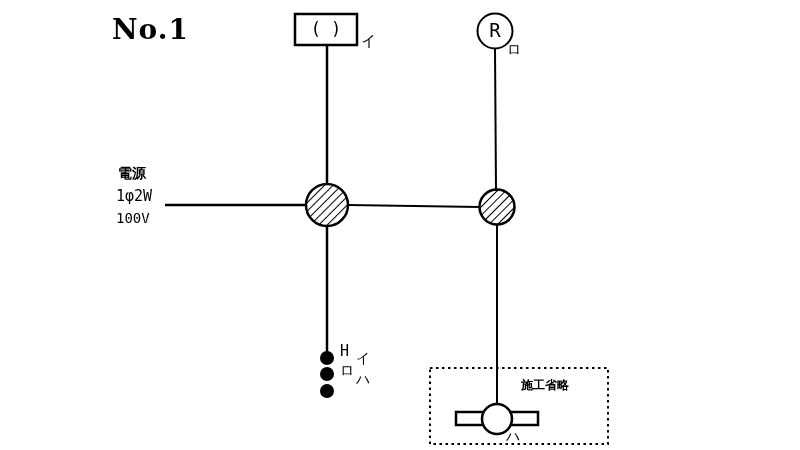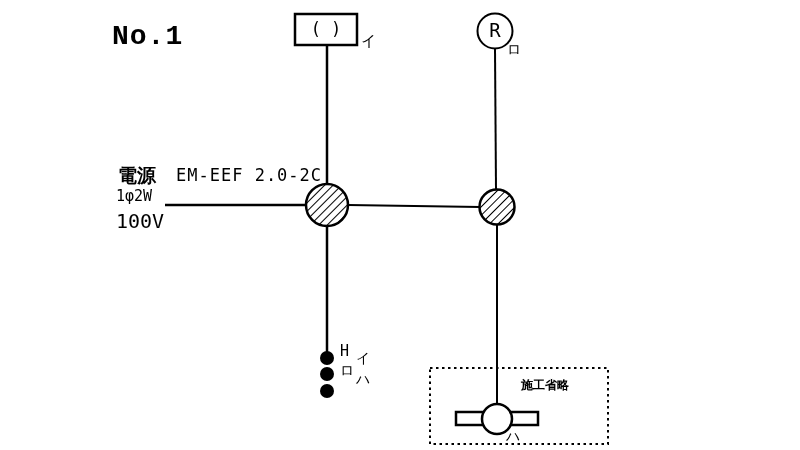--- a/index.html
+++ b/index.html
@@ -67,26 +67,25 @@
     <circle cx="327" cy="358" r="7" fill="#000"></circle>
     <circle cx="327" cy="374" r="7" fill="#000"></circle>
     <circle cx="327" cy="391" r="7" fill="#000"></circle>
 
     <rect x="430" y="368" width="178" height="76" fill="none" stroke="#000" stroke-width="2" stroke-dasharray="2.5,3.5"></rect>
 
     <rect x="456" y="412" width="82" height="13" fill="#ffffff" stroke="#000" stroke-width="2.5"></rect>
     <circle cx="497" cy="419" r="15" fill="#ffffff" stroke="#000" stroke-width="2.5"></circle>
   </svg>
 
-  <div class="txt diagram-number" style="left:112px; top:23px;font-family:Liberation Mono, monospace;">No.1</div>
+  <div class="txt diagram-number" style="left:112px; top:16px;">No.1</div>
 
-  <div class="txt bold-jp" style="left:118px; top:166px; font-size:19px;">電源</div>
-  <div class="txt mono-spec" style="left:176px; top:167px; font-size:17px;">EM-EEF 2.0-2C</div>
+  <div class="txt bold-jp" style="left:118px; top:166px; font-size:14px;">電源</div>
   <div class="txt" style="left:116px; top:189px; font-size:15px;">1φ2W</div>
-  <div class="txt" style="left:116px; top:211px; font-size:20px;">100V</div>
+  <div class="txt" style="left:116px; top:211px; font-size:14px;">100V</div>
 
   <div class="txt centered" style="left:295px; top:21px; width:62px; font-size:17px;">( )</div>
   <div class="txt" style="left:361px; top:34px; font-size:15px;">イ</div>
 
   <div class="txt centered" style="left:484px; top:21px; width:22px; font-size:19px;">R</div>
   <div class="txt" style="left:507px; top:42px; font-size:14px;">ロ</div>
 
   <div class="txt" style="left:340px; top:344px; font-size:15px;">H</div>
   <div class="txt" style="left:356px; top:351px; font-size:14px;">イ</div>
   <div class="txt" style="left:340px; top:363px; font-size:14px;">ロ</div>

